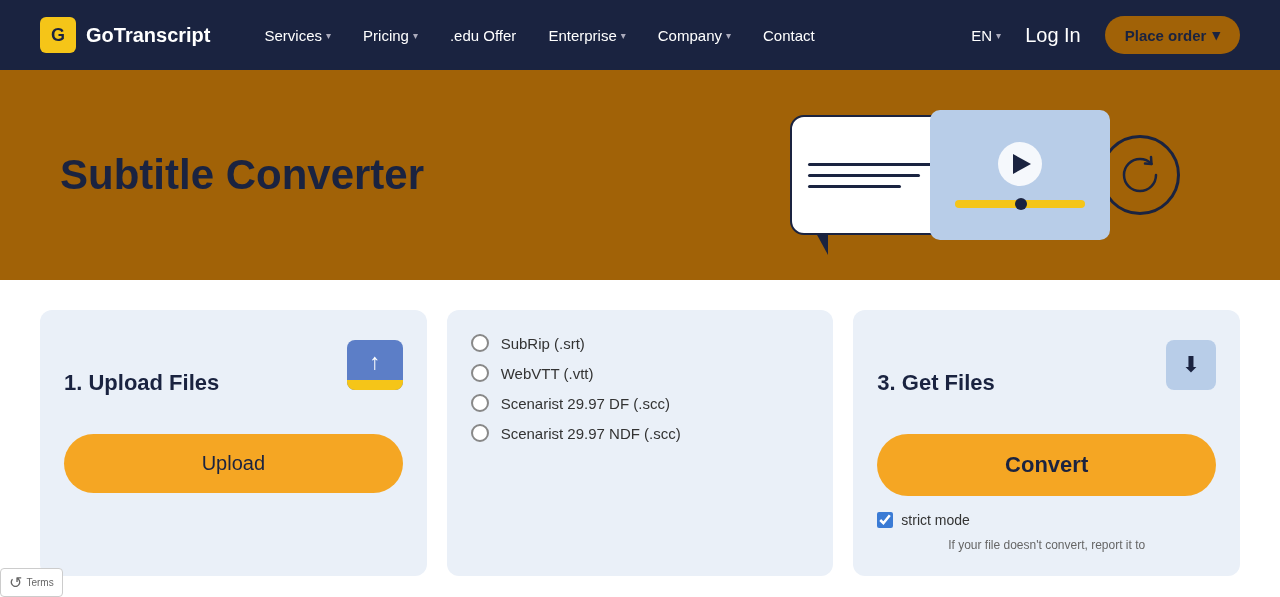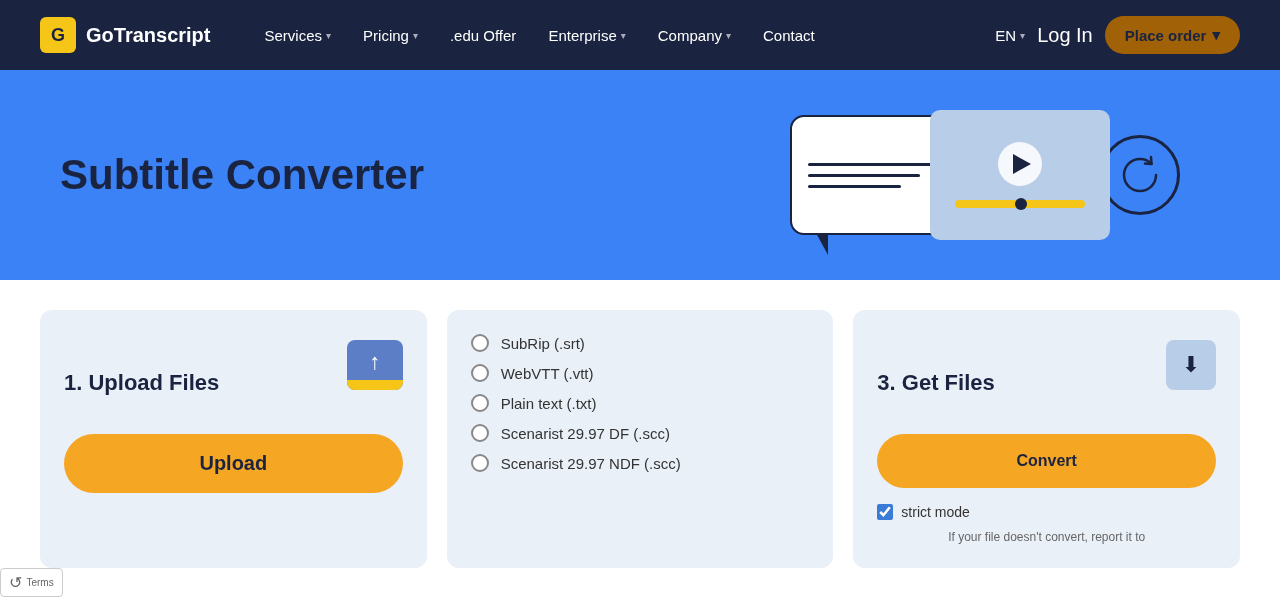--- a/index.html
+++ b/index.html
@@ -50,21 +50,21 @@
       cursor: pointer;
       white-space: nowrap;
     }
     .nav-chevron {
       font-size: 10px;
       color: #aab;
     }
     .nav-right {
       display: flex;
       align-items: center;
-      gap: 12px;
+      gap: 24px;
     }
     .nav-lang {
       color: #fff;
       font-size: 15px;
       display: flex;
       align-items: center;
       gap: 4px;
       cursor: pointer;
     }
     .nav-login {
@@ -82,21 +82,21 @@
       border-radius: 30px;
       display: flex;
       align-items: center;
       gap: 6px;
       cursor: pointer;
       border: none;
     }
 
     
     .hero {
-      background: #3b82f6;
+      background: #a16207;
       padding: 40px 60px;
       display: flex;
       align-items: center;
       justify-content: space-between;
       min-height: 170px;
       position: relative;
       overflow: hidden;
     }
     .hero-title {
       font-size: 42px;
@@ -263,21 +263,21 @@
       color: #1a2340;
     }
 
     
     .btn-upload {
       background: #f5a623;
       color: #1a2340;
       border: none;
       border-radius: 50px;
       font-size: 20px;
-      font-weight: 700;
+      font-weight: 400;
       padding: 18px 0;
       width: 100%;
       cursor: pointer;
       margin-top: 10px;
     }
 
     
     .format-list {
       list-style: none;
       display: flex;
@@ -299,21 +299,21 @@
       flex-shrink: 0;
       background: #fff;
     }
 
     
     .btn-convert {
       background: #f5a623;
       color: #1a2340;
       border: none;
       border-radius: 50px;
-      font-size: 16px;
+      font-size: 22px;
       font-weight: 700;
       padding: 18px 0;
       width: 100%;
       cursor: pointer;
       margin-top: 10px;
     }
     .strict-mode-row {
       display: flex;
       align-items: center;
       gap: 8px;
@@ -447,24 +447,20 @@
       <li class="format-item">
         <div class="radio-circle"></div>
         <span>SubRip (.srt)</span>
       </li>
       <li class="format-item">
         <div class="radio-circle"></div>
         <span>WebVTT (.vtt)</span>
       </li>
       <li class="format-item">
         <div class="radio-circle"></div>
-        <span>Plain text (.txt)</span>
-      </li>
-      <li class="format-item">
-        <div class="radio-circle"></div>
         <span>Scenarist 29.97 DF (.scc)</span>
       </li>
       <li class="format-item">
         <div class="radio-circle"></div>
         <span>Scenarist 29.97 NDF (.scc)</span>
       </li>
     </ul>
   </div>
 
   <div class="card">

